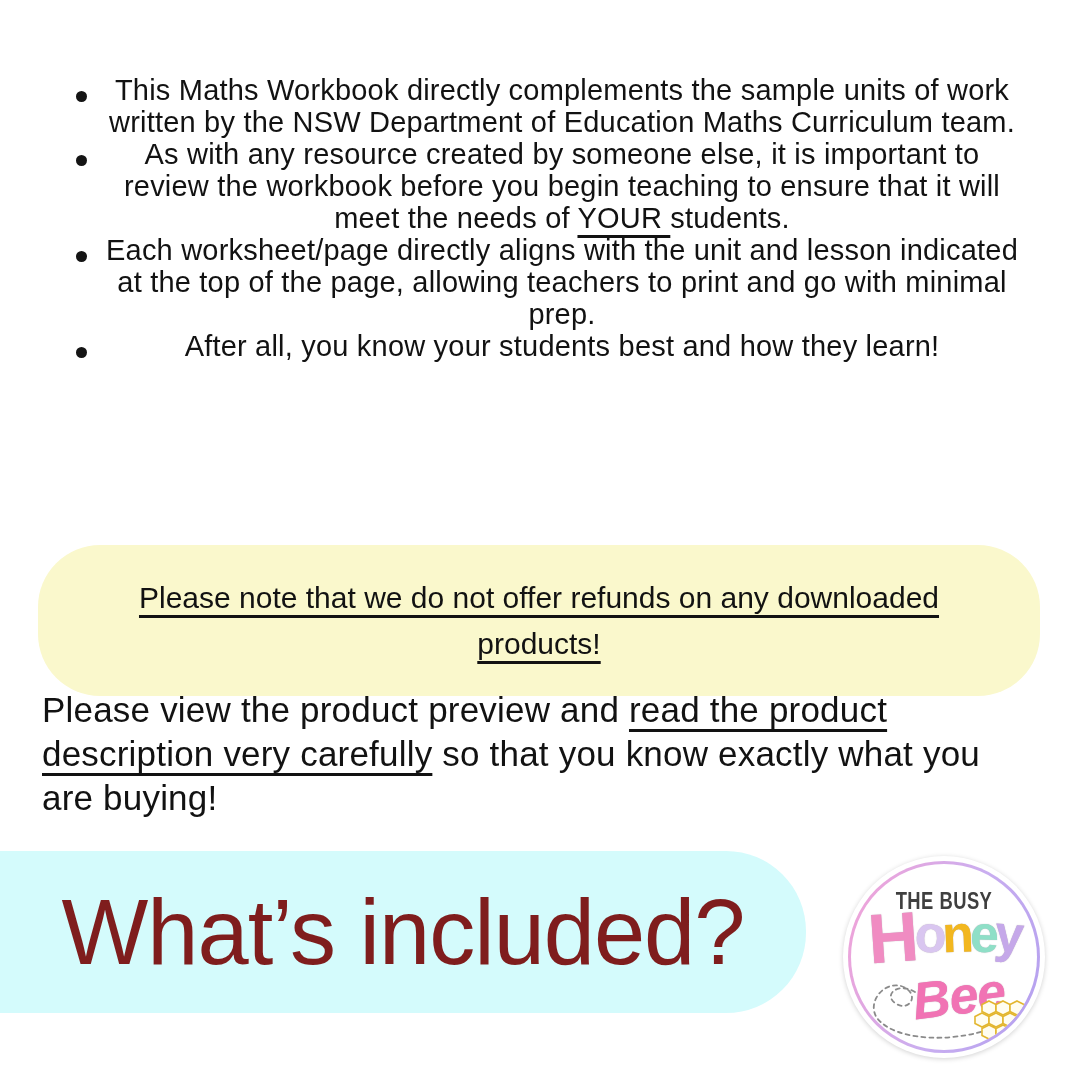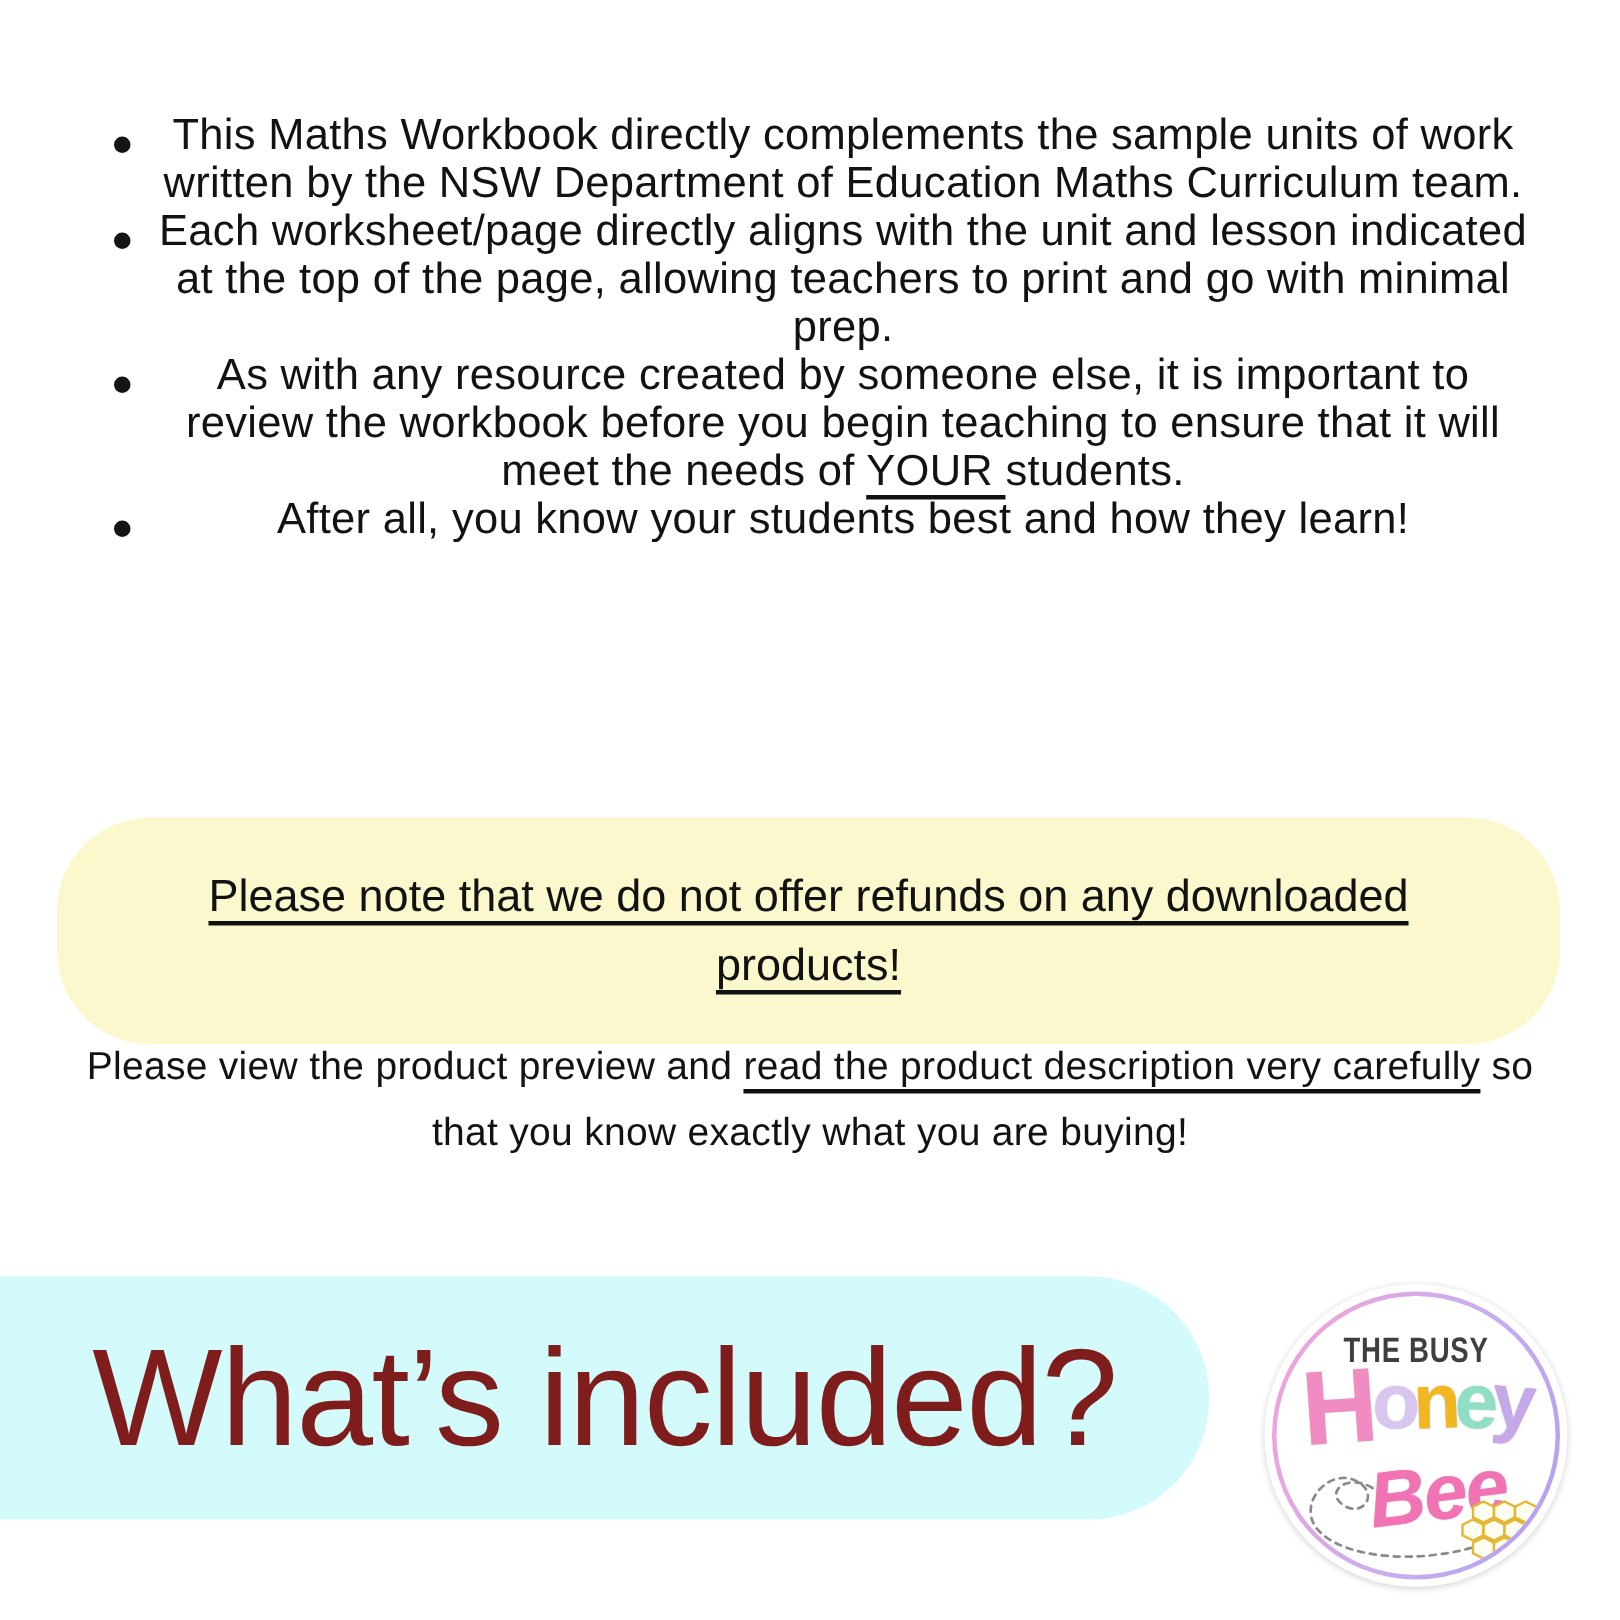--- a/index.html
+++ b/index.html
@@ -49,22 +49,22 @@
   .note-pill span {
     font-size: 30px;
     line-height: 46px;
   }
 
   
   .preview {
     position: absolute;
     left: 42px; width: 996px; top: 688px;
     margin: 0;
-    text-align: center;
-    font-size: 26px;
+    text-align: left;
+    font-size: 35px;
     line-height: 44px;
     letter-spacing: 0.2px;
   }
 
   
   .included-banner {
     position: absolute;
     left: 0; top: 851px;
     width: 806px; height: 162px;
     border-radius: 0 80px 80px 0;
@@ -141,25 +141,25 @@
 
 <div class="canvas">
 
   <ul class="bullets">
     <li>
       <span class="bullet-dot"></span>
       <span>This Maths Workbook directly complements the sample units of work written by the NSW Department of Education Maths Curriculum team.</span>
     </li>
     <li>
       <span class="bullet-dot"></span>
+      <span>As with any resource created by someone else, it is important to review the workbook before you begin teaching to ensure that it will meet the needs of </span><span class="u">YOUR </span><span>students.</span>
+    </li>
+    <li>
+      <span class="bullet-dot"></span>
       <span>Each worksheet/page directly aligns with the unit and lesson indicated at the top of the page, allowing teachers to print and go with minimal prep.</span>
-    </li>
-    <li>
-      <span class="bullet-dot"></span>
-      <span>As with any resource created by someone else, it is important to review the workbook before you begin teaching to ensure that it will meet the needs of </span><span class="u">YOUR </span><span>students.</span>
     </li>
     <li>
       <span class="bullet-dot"></span>
       <span>After all, you know your students best and how they learn!</span>
     </li>
   </ul>
 
   <div class="note-pill" style="background-color: rgb(250, 248, 204);">
     <span class="u">Please note that we do not offer refunds on any downloaded products!</span>
   </div>

